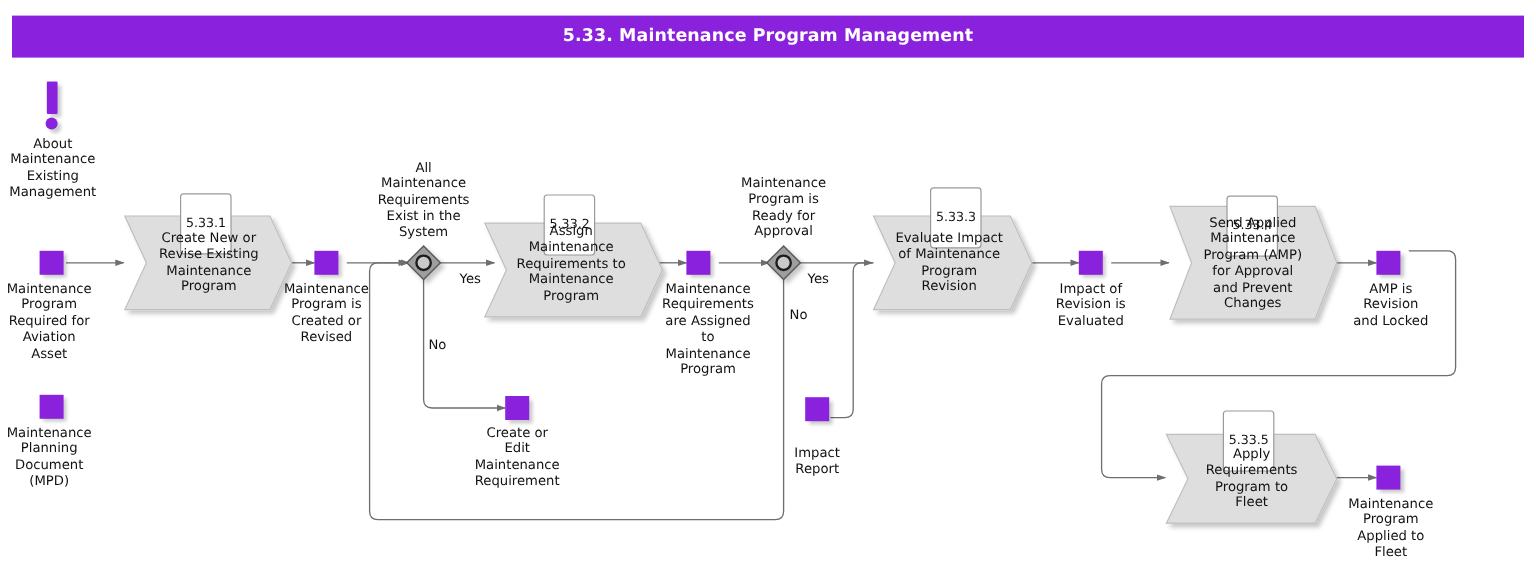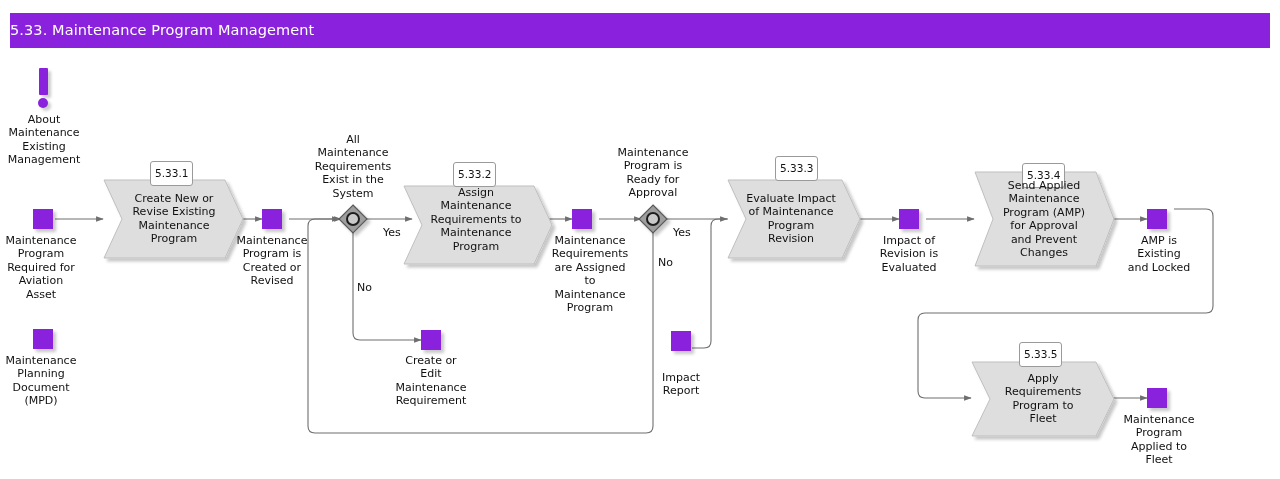--- a/index.html
+++ b/index.html
@@ -25,24 +25,24 @@
     height: 35px;
     background: #8A22DD;
     box-sizing: border-box;
   }
   #header-title {
     position: absolute;
     left: 0; top: 0;
     width: 100%;
     height: 35px;
     line-height: 35px;
-    text-align: left;
+    text-align: center;
     color: #ffffff;
     font-size: 14.5px;
-    font-weight: normal;
+    font-weight: bold;
     letter-spacing: 0.1px;
     white-space: nowrap;
     border-radius: 11px;
   }
 
   
   #canvas {
     position: absolute;
     left: 0; top: 0;
     width: 1280px;
@@ -80,21 +80,21 @@
 
   
   .badge {
     position: absolute;
     background: #ffffff;
     border: 1px solid #9a9a9a;
     border-radius: 3px;
     font-size: 10.5px;
     line-height: 14px;
     height: 15px;
-    padding: 4px 4px;
+    padding: 17px 4px;
     color: #111111;
     text-align: center;
     white-space: nowrap;
     box-sizing: content-box;
   }
 
   
   .dsq {
     position: absolute;
     width: 20px;
@@ -231,21 +231,21 @@
 <div class="lbl" style="left:645px; top:355px; width:72px;margin-top:16px;">Impact
 Report</div>
 
 <div class="dsq" style="left:899px; top:209px;"></div>
 <div class="lbl" style="left:866px; top:234px; width:86px;">Impact of
 Revision is
 Evaluated</div>
 
 <div class="dsq" style="left:1147px;top:209px;"></div>
 <div class="lbl" style="left:1116px;top:234px; width:86px;">AMP is
-Existing
+Revision
 and Locked</div>
 
 <div class="dsq" style="left:1147px;top:388px;"></div>
 <div class="lbl" style="left:1114px;top:413px; width:90px;">Maintenance
 Program
 Applied to
 Fleet</div>
 
 <div class="badge" style="left:150px; top:161px;">5.33.1</div>
 <div class="tasktext" style="left:118px; top:192px; width:112px;">Create New or

